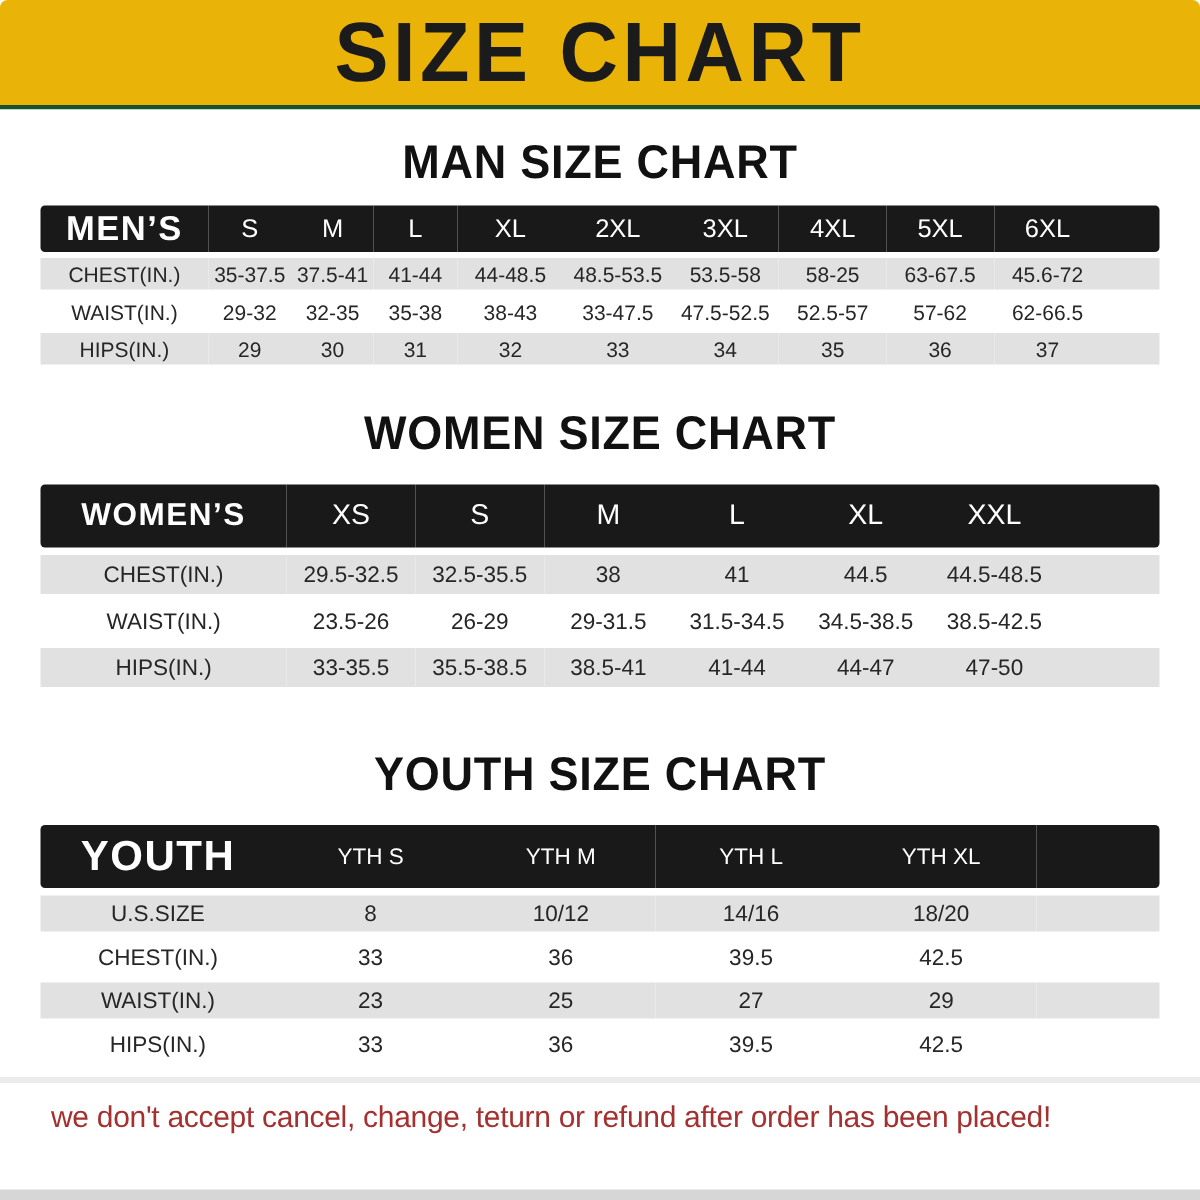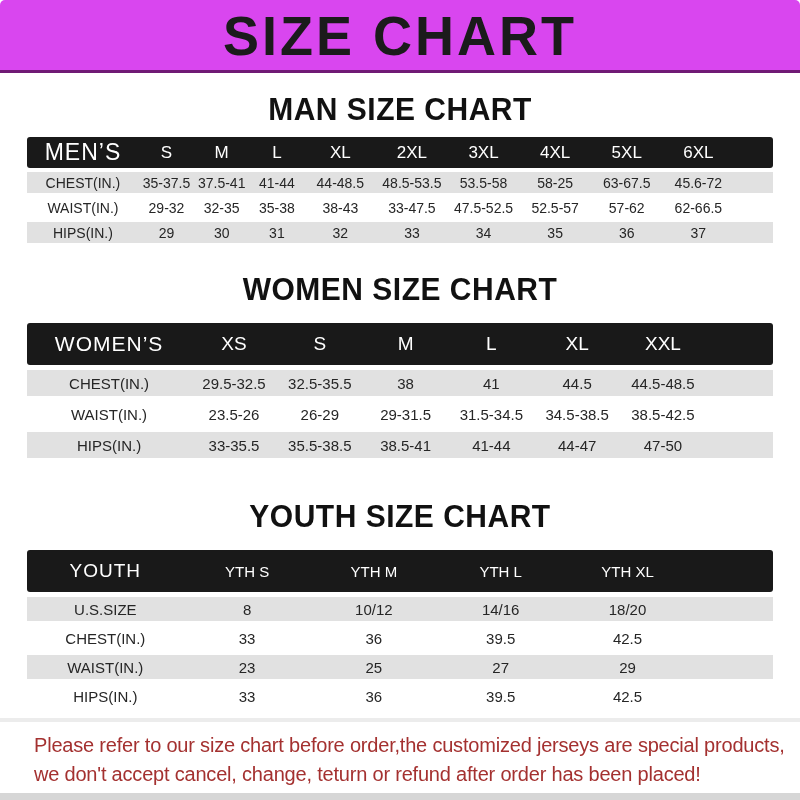--- a/index.html
+++ b/index.html
@@ -6,22 +6,22 @@
   .page{
     position:relative;
     width:800px;height:800px;
     overflow:hidden;
     background:#ffffff;
     font-family:"Liberation Sans",sans-serif;
   }
   
   .banner{
     height:70px;
-    background:#d946ef;
-    border-bottom:3px solid #701a75;
+    background:#eab308;
+    border-bottom:3px solid #14532d;
     border-radius:5px 5px 0 0;
     display:flex;align-items:center;justify-content:center;
   }
   .banner h1{
     margin:0;
     font-size:54px;
     font-weight:700;
     letter-spacing:3px;
     color:#1b1b1b;
     transform:scaleY(1.04);
@@ -50,21 +50,21 @@
   .women-section table{margin-top:11px;border-spacing:0 5px;}
   .youth-section table{margin-top:11px;border-spacing:0 5px;}
   table.size-table th{
     background:#191919;
     color:#ffffff;
     font-weight:400;
     text-align:center;
     padding:0;
   }
   table.size-table th:first-child{
-    font-weight:400;
+    font-weight:700;
     letter-spacing:1px;
     border-radius:3px 0 0 3px;
     margin-left:32px;
   }
   table.size-table th:last-child{border-radius:0 3px 3px 0;}
   table.size-table td{
     text-align:center;
     padding:0;
     color:#262626;
   }
@@ -80,21 +80,21 @@
   .men-table th:nth-child(11){width:5.2%;}
   
   .women-table th{height:42px;font-size:19px;}
   .women-table th:first-child{font-size:21px;}
   .women-table td{height:26px;font-size:15px;}
   .women-table th:nth-child(1){width:22%;}
   .women-table th:nth-child(n+2){width:11.5%;margin-top:23px;}
   .women-table th:nth-child(8){width:9%;}
   
   .youth-table th{height:42px;font-size:15px;}
-  .youth-table th:first-child{font-size:19px;}
+  .youth-table th:first-child{font-size:28px;}
   .youth-table td{height:24px;font-size:15px;}
   .youth-table th:nth-child(1){width:21%;}
   .youth-table th:nth-child(n+2){width:17%;}
   .youth-table th:nth-child(6){width:11%;}
   
   .youth-divider{height:4px;background:#ececec;margin-top:5px;}
   
   .disclaimer{
     margin-top:9px;
     padding-left:34px;
@@ -284,19 +284,18 @@
             <td>42.5</td>
             <td></td>
           </tr>
         </tbody>
       </table>
   </section>
 
   <div class="youth-divider"></div>
 
   <footer class="disclaimer">
-    <p>Please refer to our size chart before order,the customized jerseys are special products,</p>
     <p>we don't accept cancel, change, teturn or refund after order has been placed!</p>
   </footer>
 
   <div class="bottom-strip"></div>
 
 </div>
 
 </body></html>

